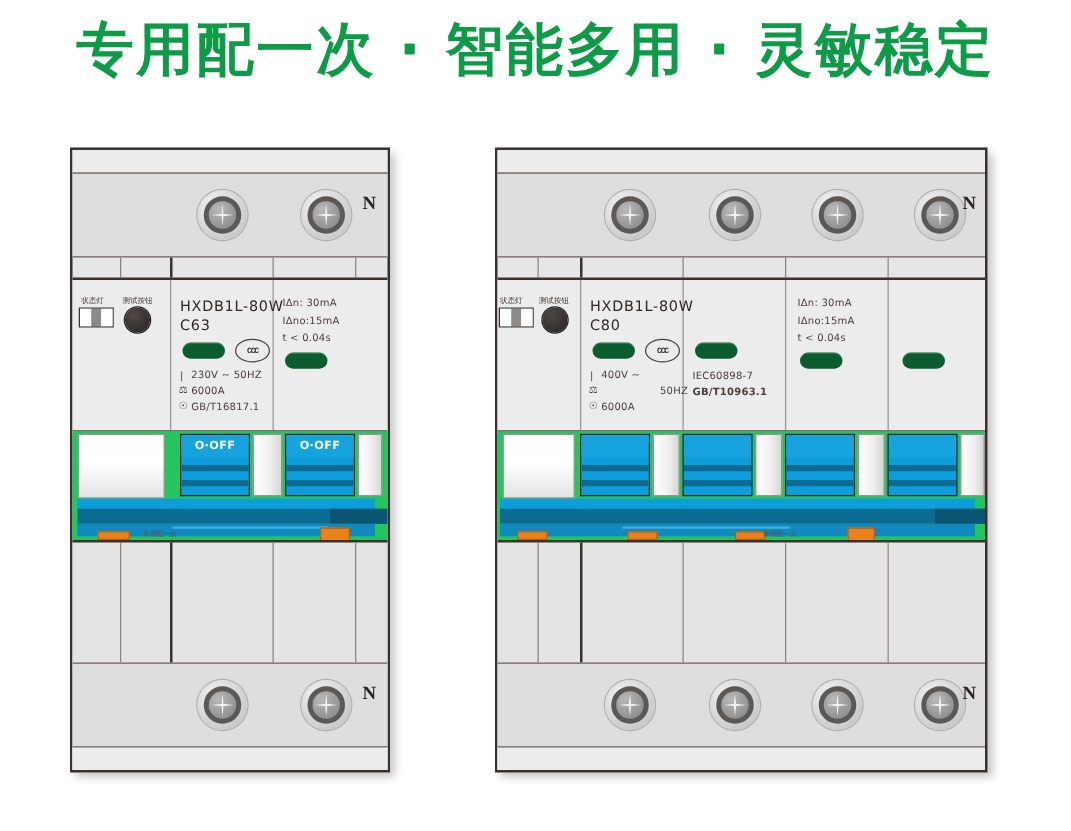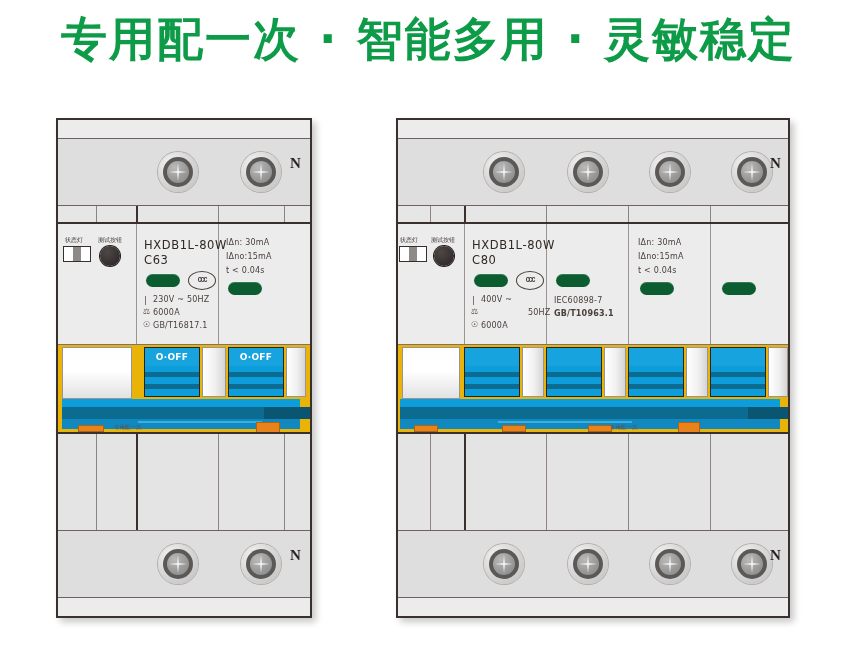--- a/index.html
+++ b/index.html
@@ -136,21 +136,21 @@
     font-family:Liberation Mono, monospace;
   }
   .symb{
     position:absolute;font-size:8px;color:#4a403d;
     font-family:"DejaVu Sans",sans-serif;
   }
 
   
   .switch-band{
     position:absolute;left:0;right:0;
-    background:#eab308;
+    background:#22c55e;
     border-top:1px solid #7b7370;
     border-bottom:1px solid #7b7370;
     overflow:hidden;
   }
   .toggle{
     position:absolute;
     background:#0d9ddb;
     border:1.5px solid #2a2422;
     box-sizing:border-box;
     overflow:hidden;

